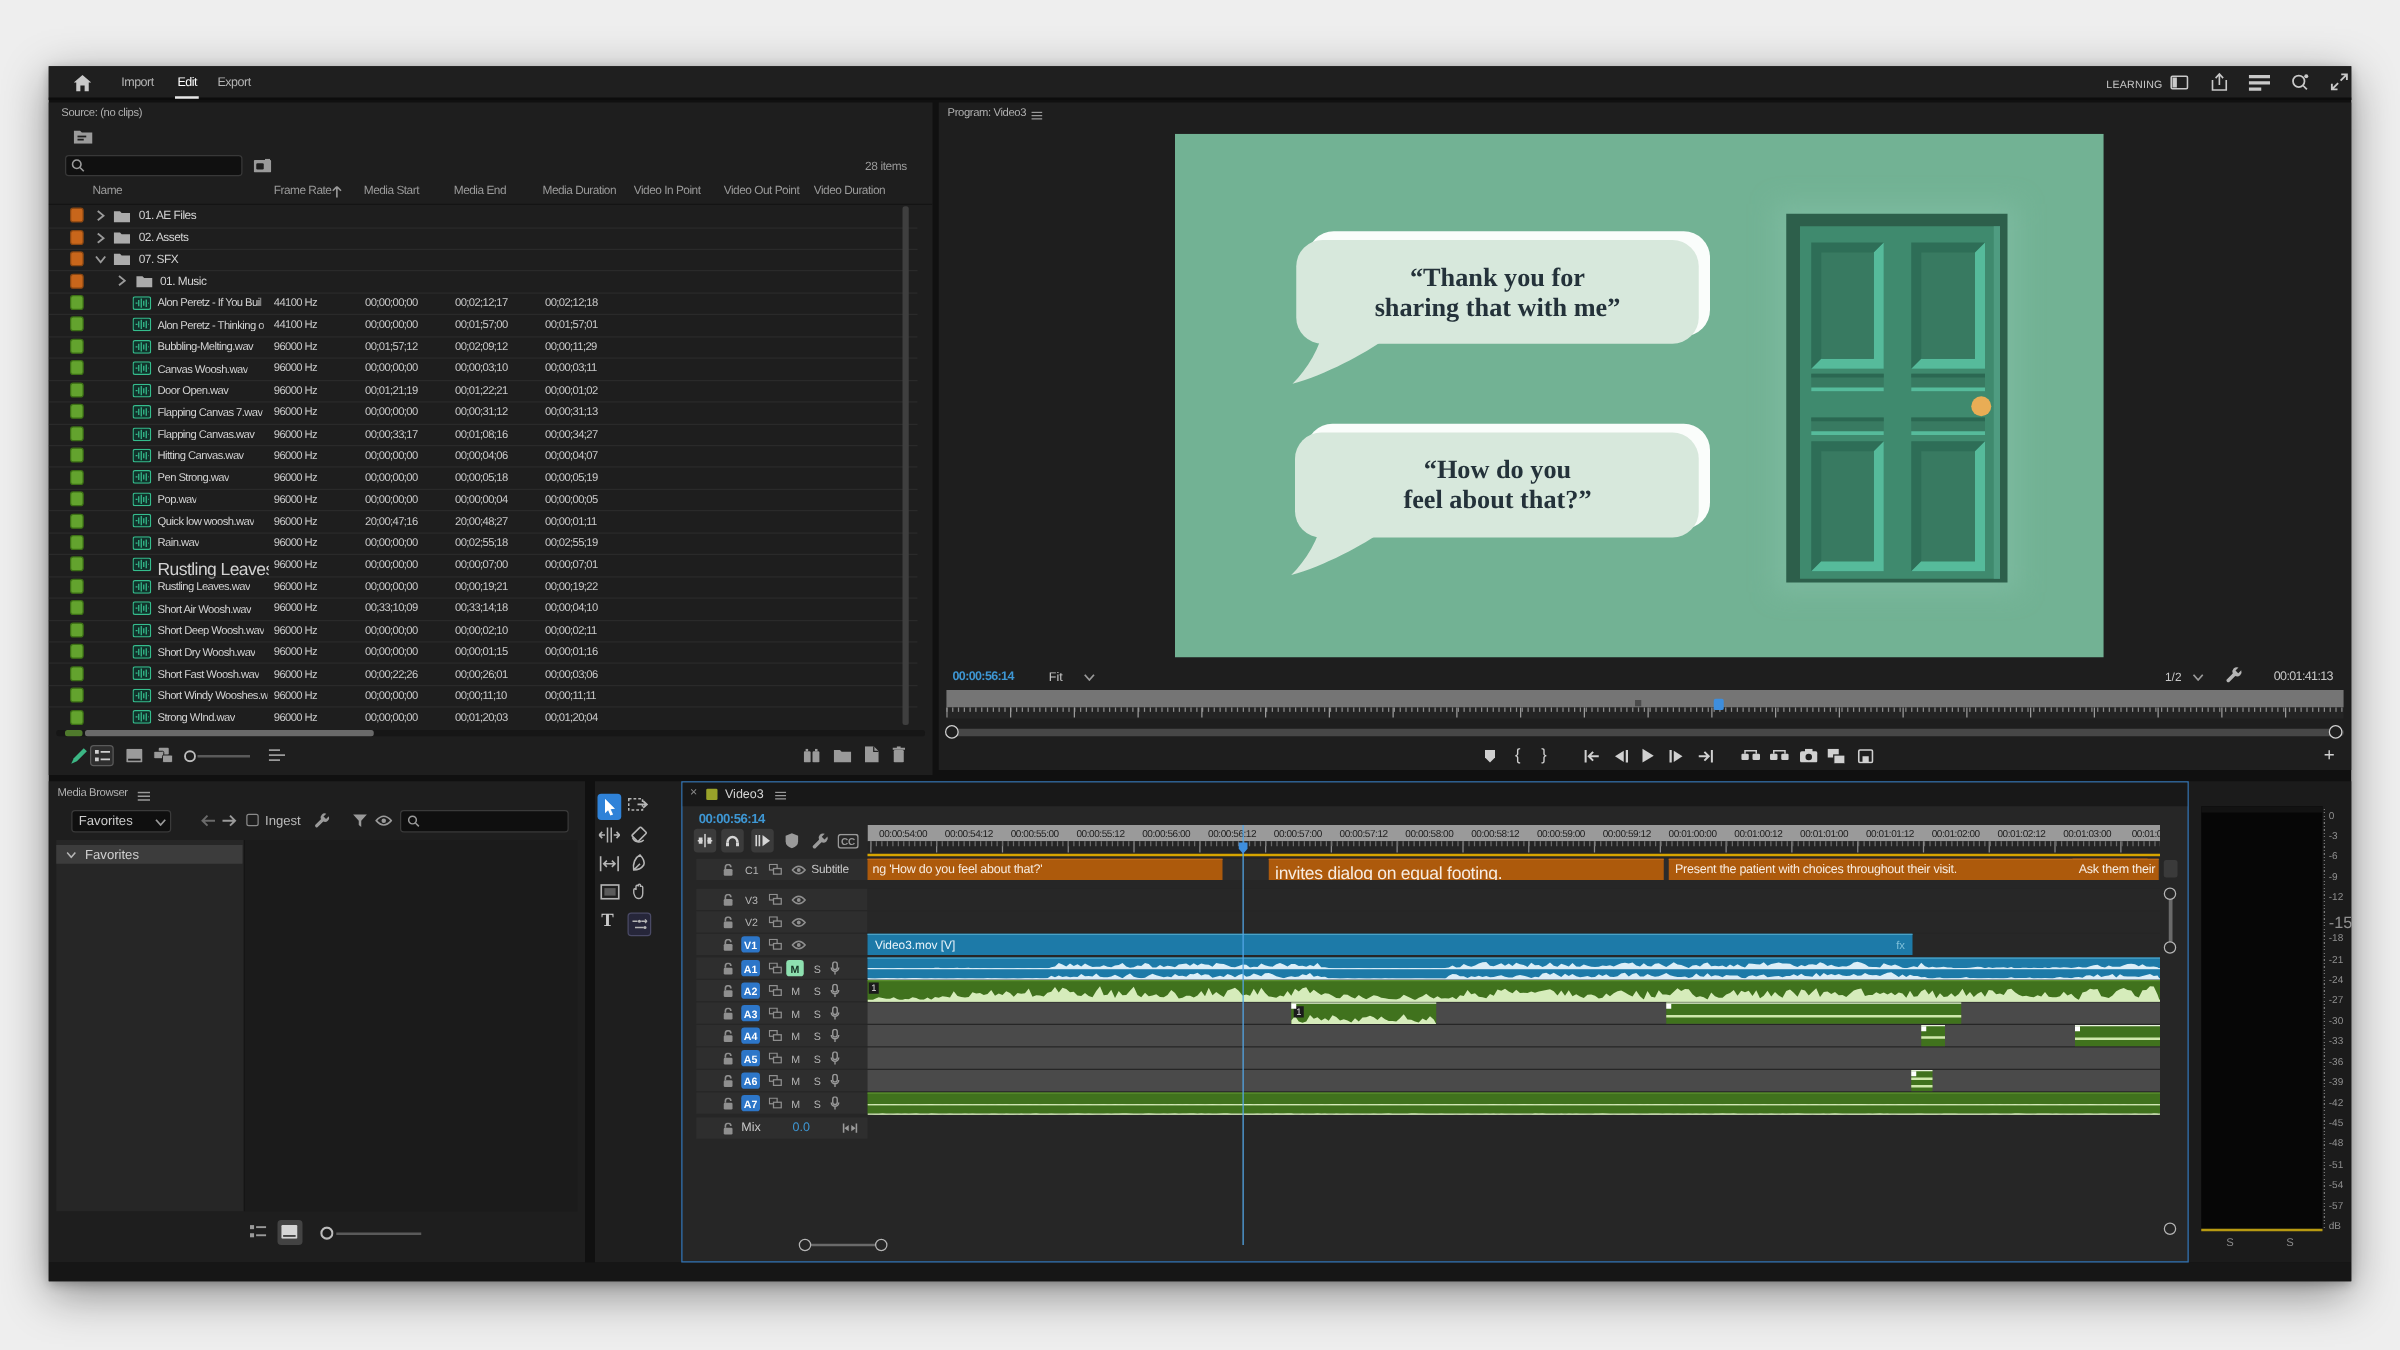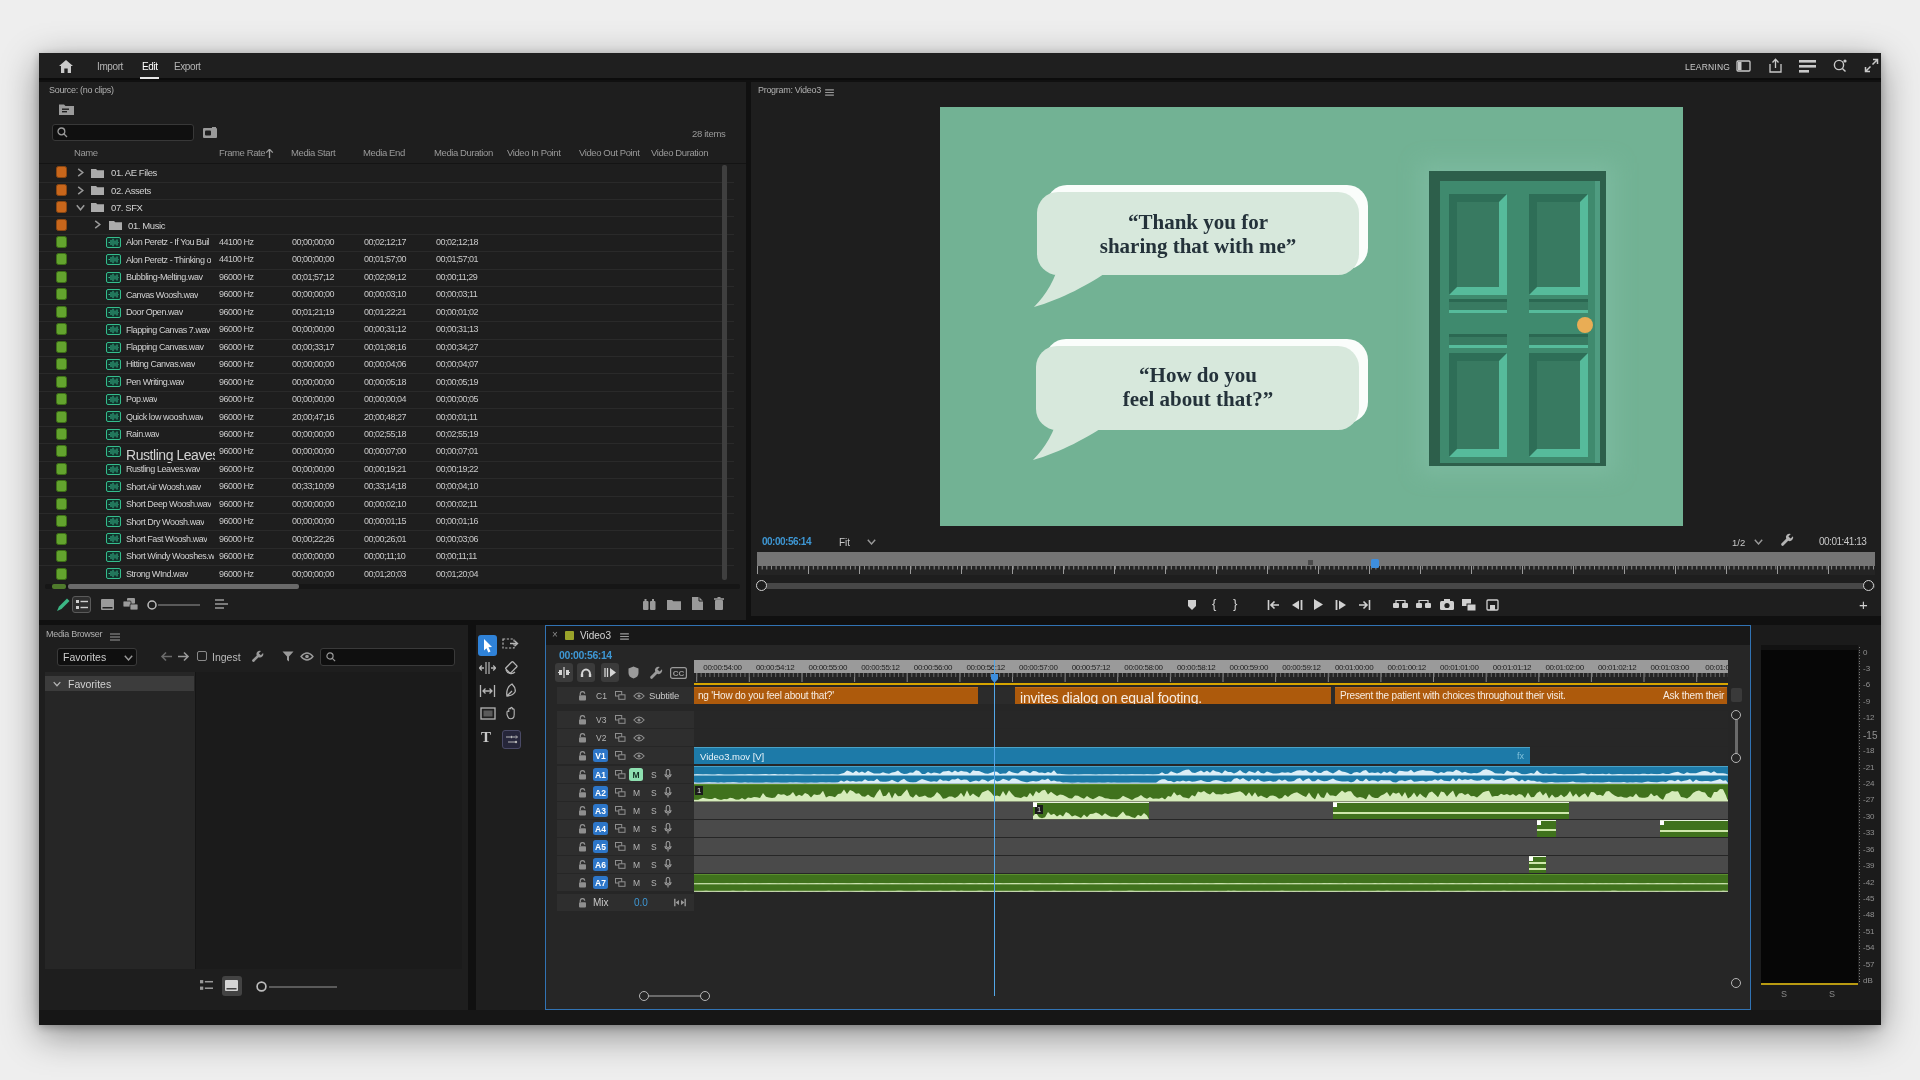--- a/index.html
+++ b/index.html
@@ -195,21 +195,21 @@
 <div class="tx" style="left:180px;top:277.1px;font-size:9px;letter-spacing:-0.5px;color:#c9c9c9">96000 Hz</div>
 <div class="tx" style="left:253px;top:277.1px;font-size:9px;letter-spacing:-0.5px;color:#c9c9c9">00;00;00;00</div>
 <div class="tx" style="left:325px;top:277.1px;font-size:9px;letter-spacing:-0.5px;color:#c9c9c9">00;00;04;06</div>
 <div class="tx" style="left:397px;top:277.1px;font-size:9px;letter-spacing:-0.5px;color:#c9c9c9">00;00;04;07</div>
 <div class="abs" style="left:0;top:291.4px;width:695px;height:1px;background:#2a2a2a"></div>
 <div class="abs" style="left:17px;top:293.6px;width:11px;height:12px;background:#63a32e;border-radius:2.5px;border:1px solid #3c7015"></div>
 <svg class="abs" style="left:67px;top:294.4px" width="15" height="11" viewBox="0 0 15 11">
         <rect x="0.5" y="0.5" width="14" height="10" rx="1.5" fill="#11312a" stroke="#35bd8d" stroke-width="1"></rect>
         <path d="M2.5 5.5 L4 5.5 M5 3 L5 8 M7 1.8 L7 9.2 M9 3.5 L9 7.5 M11 2.5 L11 8.5 M12.5 5.5 L13 5.5" stroke="#35bd8d" stroke-width="1"></path>
       </svg>
-<div class="tx" style="left:87px;top:294.9px;font-size:9px;letter-spacing:-0.45px;color:#d2d2d2;max-width:89px;overflow:hidden">Pen Writing.wav</div>
+<div class="tx" style="left:87px;top:294.9px;font-size:9px;letter-spacing:-0.45px;color:#d2d2d2;max-width:89px;overflow:hidden">Pen Strong.wav</div>
 <div class="tx" style="left:180px;top:294.6px;font-size:9px;letter-spacing:-0.5px;color:#c9c9c9">96000 Hz</div>
 <div class="tx" style="left:253px;top:294.6px;font-size:9px;letter-spacing:-0.5px;color:#c9c9c9">00;00;00;00</div>
 <div class="tx" style="left:325px;top:294.6px;font-size:9px;letter-spacing:-0.5px;color:#c9c9c9">00;00;05;18</div>
 <div class="tx" style="left:397px;top:294.6px;font-size:9px;letter-spacing:-0.5px;color:#c9c9c9">00;00;05;19</div>
 <div class="abs" style="left:0;top:308.8px;width:695px;height:1px;background:#2a2a2a"></div>
 <div class="abs" style="left:17px;top:311.1px;width:11px;height:12px;background:#63a32e;border-radius:2.5px;border:1px solid #3c7015"></div>
 <svg class="abs" style="left:67px;top:311.9px" width="15" height="11" viewBox="0 0 15 11">
         <rect x="0.5" y="0.5" width="14" height="10" rx="1.5" fill="#11312a" stroke="#35bd8d" stroke-width="1"></rect>
         <path d="M2.5 5.5 L4 5.5 M5 3 L5 8 M7 1.8 L7 9.2 M9 3.5 L9 7.5 M11 2.5 L11 8.5 M12.5 5.5 L13 5.5" stroke="#35bd8d" stroke-width="1"></path>
       </svg>
@@ -863,21 +863,21 @@
 <div class="panel" style="left:1712px;top:572px;width:130px;height:385px;background:#1b1b1b">
 <div class="abs" style="left:10px;top:20px;width:97px;height:338px;background:#060606"></div>
 <div class="abs" style="left:10px;top:20px;width:97px;height:5px;background:#121212"></div>
 <div class="abs" style="left:10px;top:358px;width:97px;height:1.5px;background:#b89a12"></div>
 <div class="abs" style="left:108px;top:22px;width:1px;height:336px;background-image:repeating-linear-gradient(to bottom,#777 0,#777 1px,transparent 1px,transparent 2.74px)"></div>
 <div class="tx" style="left:112px;top:22.5px;font-size:8px;color:#909090">0</div>
 <div class="tx" style="left:112px;top:38.9px;font-size:8px;color:#909090">-3</div>
 <div class="tx" style="left:112px;top:55.4px;font-size:8px;color:#909090">-6</div>
 <div class="tx" style="left:112px;top:71.8px;font-size:8px;color:#909090">-9</div>
 <div class="tx" style="left:112px;top:88.2px;font-size:8px;color:#909090">-12</div>
-<div class="tx" style="left:112px;top:104.7px;font-size:10px;color:#909090">-15</div>
+<div class="tx" style="left:112px;top:104.7px;font-size:13px;color:#909090">-15</div>
 <div class="tx" style="left:112px;top:121.1px;font-size:8px;color:#909090">-18</div>
 <div class="tx" style="left:112px;top:137.5px;font-size:8px;color:#909090">-21</div>
 <div class="tx" style="left:112px;top:153.9px;font-size:8px;color:#909090">-24</div>
 <div class="tx" style="left:112px;top:170.4px;font-size:8px;color:#909090">-27</div>
 <div class="tx" style="left:112px;top:186.8px;font-size:8px;color:#909090">-30</div>
 <div class="tx" style="left:112px;top:203.2px;font-size:8px;color:#909090">-33</div>
 <div class="tx" style="left:112px;top:219.7px;font-size:8px;color:#909090">-36</div>
 <div class="tx" style="left:112px;top:236.1px;font-size:8px;color:#909090">-39</div>
 <div class="tx" style="left:112px;top:252.5px;font-size:8px;color:#909090">-42</div>
 <div class="tx" style="left:112px;top:268.9px;font-size:8px;color:#909090">-45</div>

